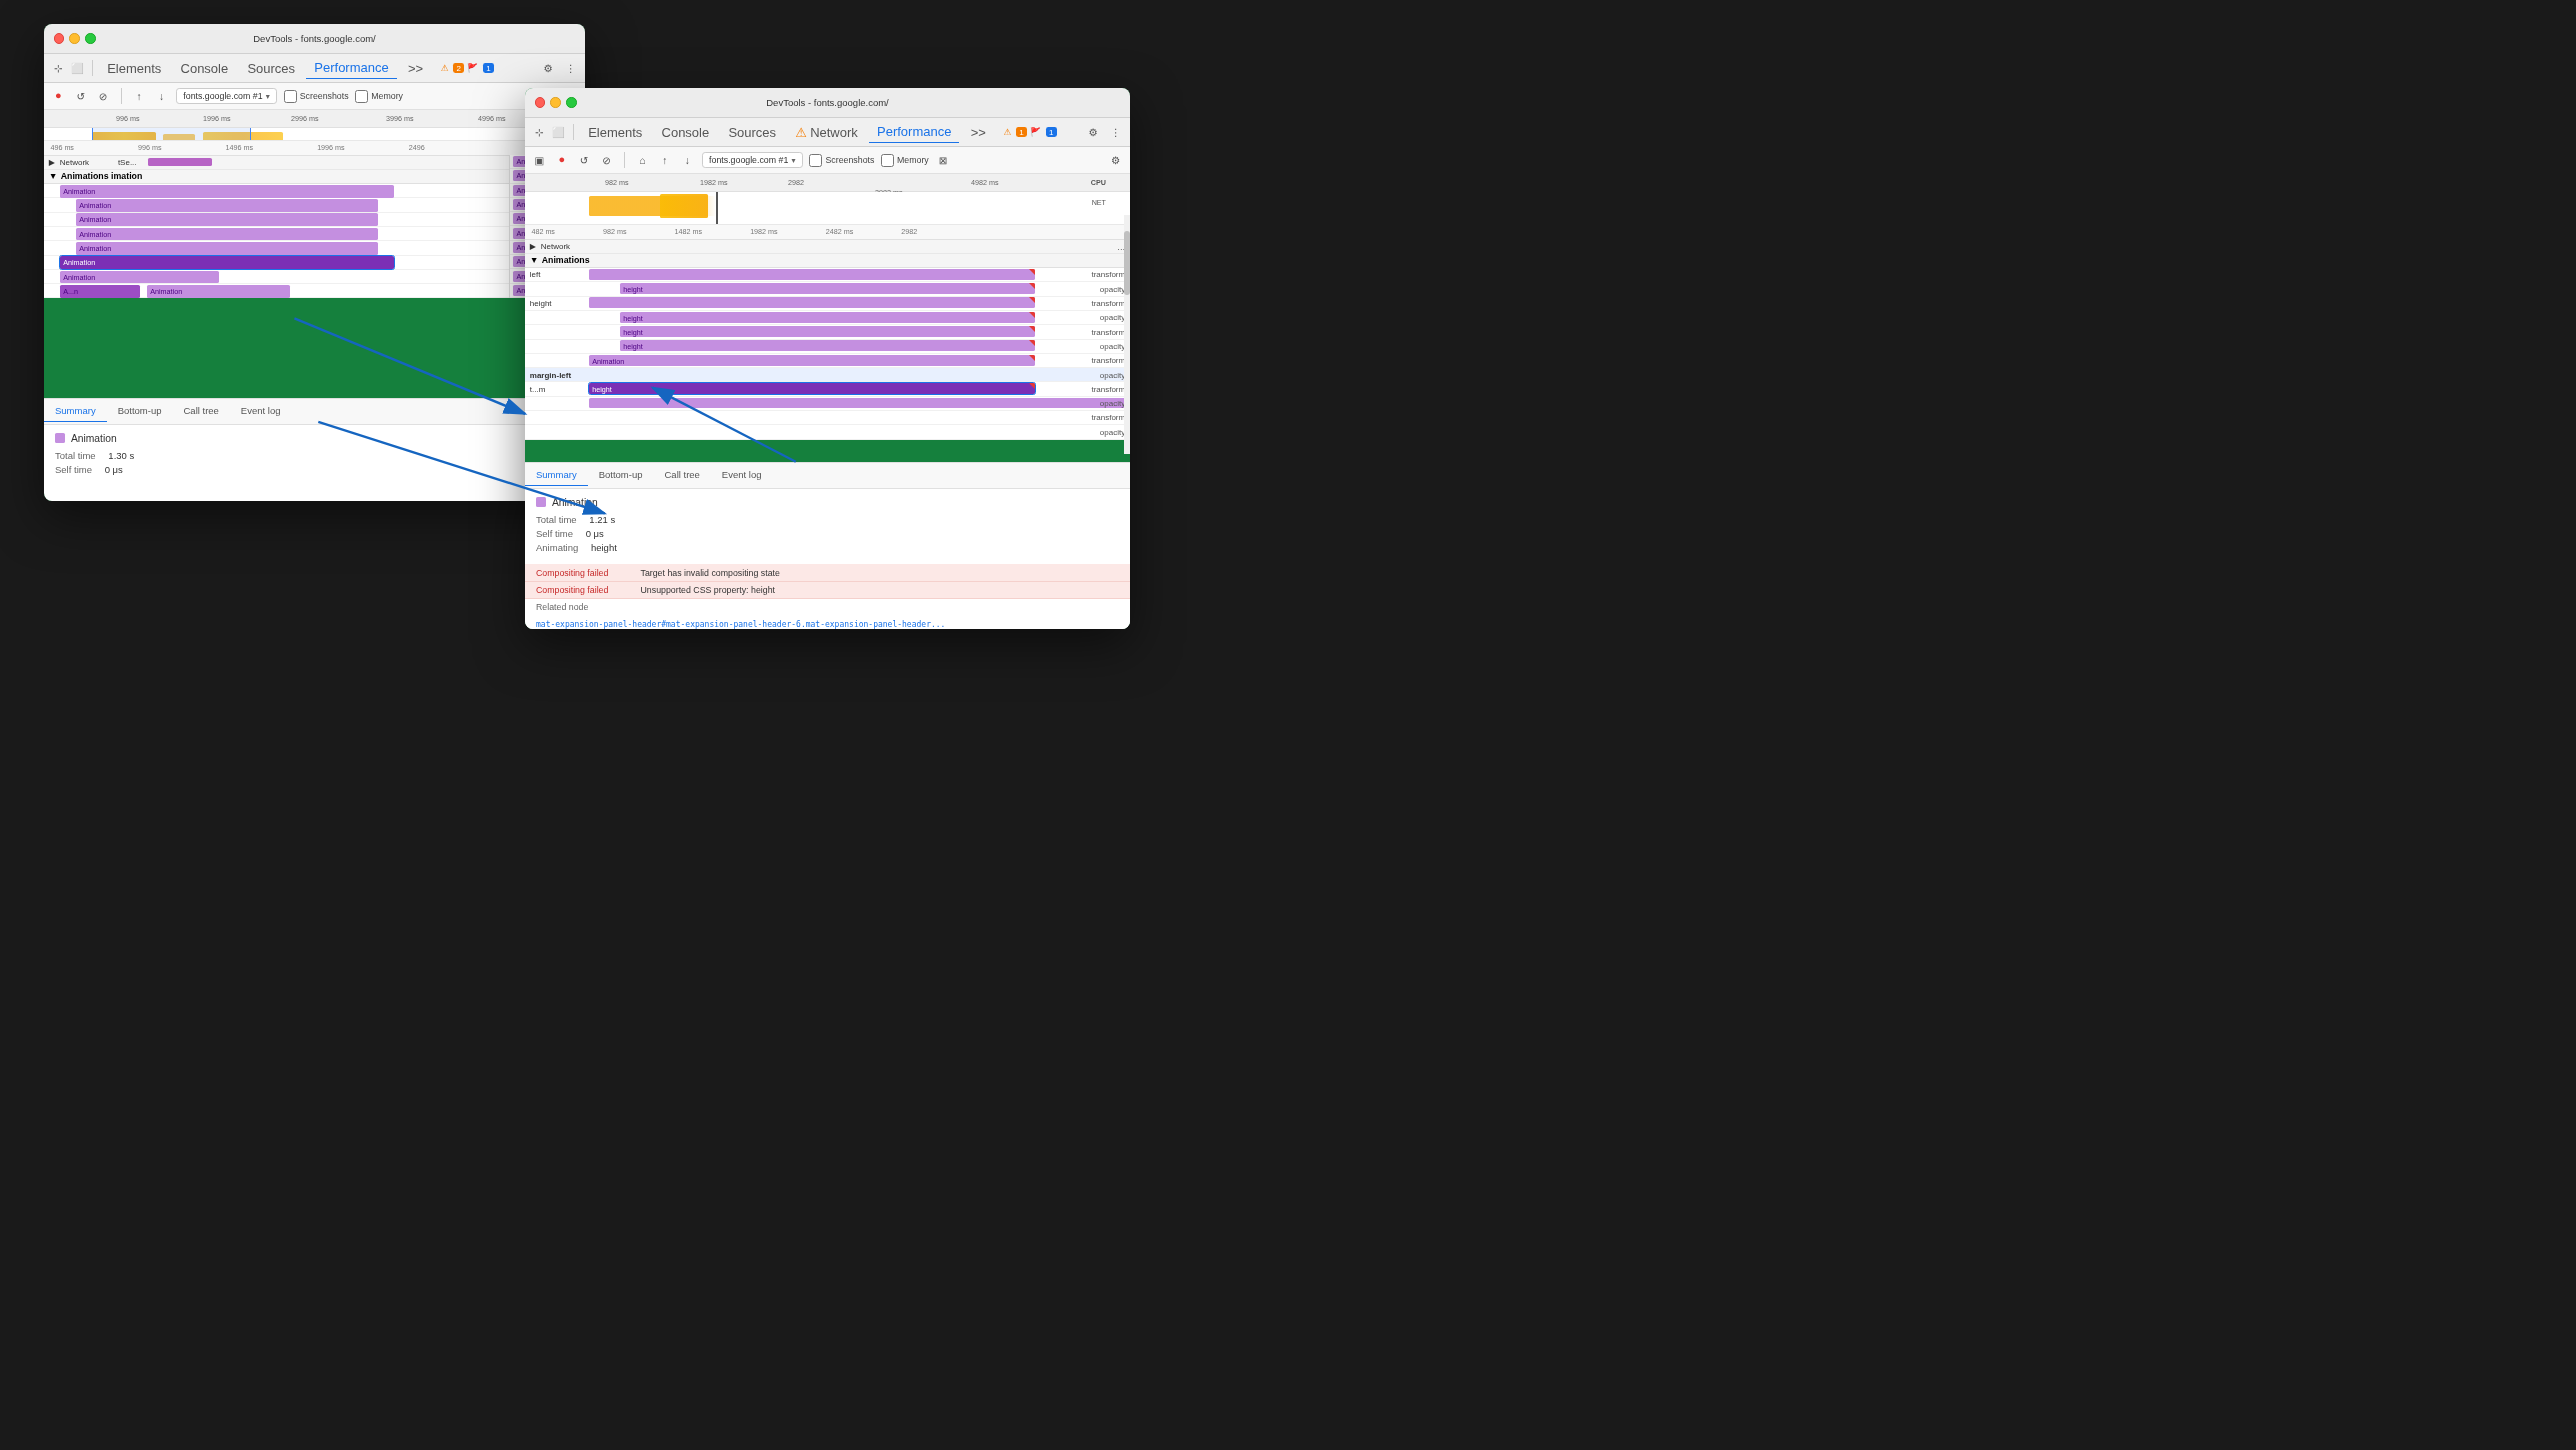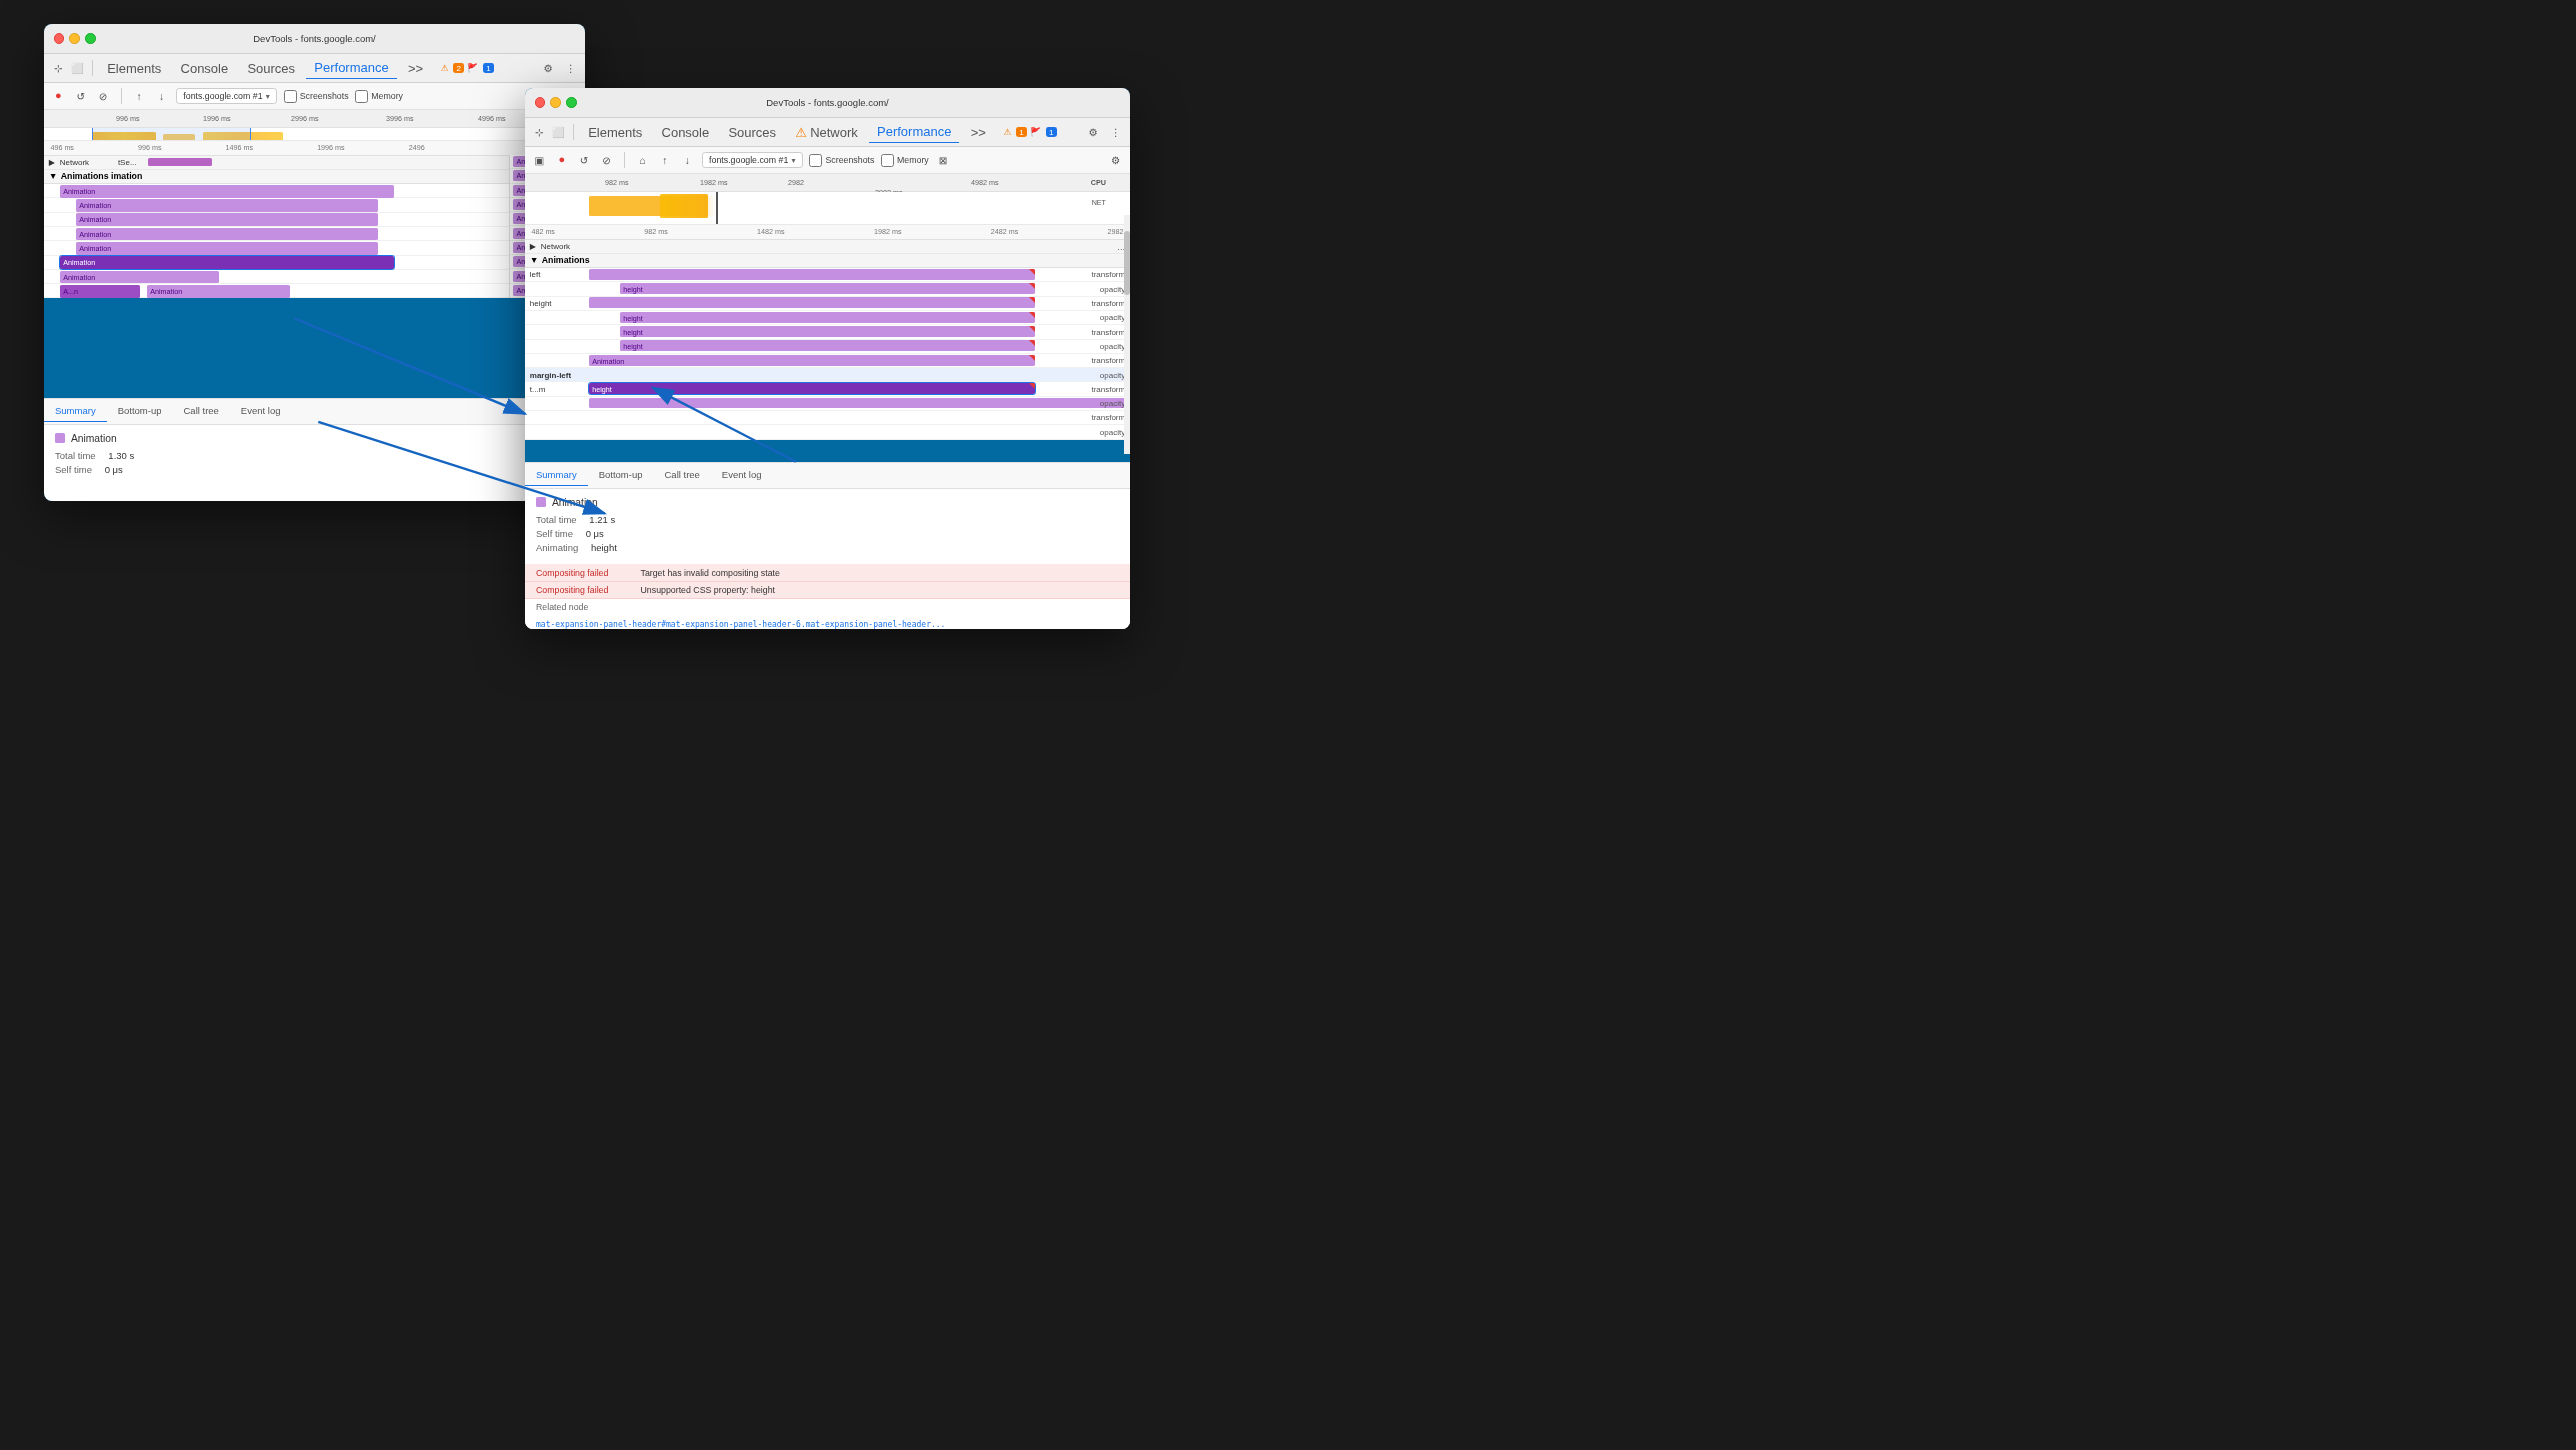--- a/index.html
+++ b/index.html
@@ -9,21 +9,21 @@
       font-size: 9.5px;
       width: 2576px;
       height: 1451px;
       position: relative;
       overflow: hidden;
     }
 
     
     .devtools-window {
       position: absolute;
-      background: #0369a1;
+      background: #15803d;
       border-radius: 8px;
       box-shadow: 0 16px 48px rgba(0,0,0,0.5);
       overflow: hidden;
     }
 
     .window-back {
       left: 44px;
       top: 24px;
       width: 541px;
       height: 477px;
@@ -545,21 +545,21 @@
     <span style="position:absolute; left:446px; font-size:7.2px; color:#666;">4982 ms</span>
     <span style="position:absolute; right:24px; font-size:7.2px; color:#555; font-weight:600;">CPU</span>
   </div>
 
   <div style="height: 48px; background: white; position: relative; overflow: hidden; border-bottom: 0.8px solid #e0e0e0;">
     <div style="position:absolute; left:64px; top:4px; width:127px; height:20px; background: linear-gradient(to right, #f9ab00 60%, transparent); border-radius:1.6px; opacity:0.8;"></div>
     <div style="position:absolute; left:135px; top:2.4px; width:48px; height:24px; background: linear-gradient(90deg, #fbbc04, #f9ab00); border-radius:1.6px; opacity:0.9;"></div>
     <div style="position:absolute; left:191px; top:0; height:44px; width:1.6px; background:#555;"></div>
     <span style="position:absolute; right:24px; top:6.4px; font-size:7.2px; color:#555;">NET</span>
 
-    <div style="position:absolute; bottom:0; left:0; right:0; height:14.3px; background:#f8f8f8; border-top:0.8px solid #e8e8e8; display:flex; align-items:center; padding:0 6.4px; gap:48px; font-size:7.2px; color:#777;justify-content:space-between;">
+    <div style="position:absolute; bottom:0; left:0; right:0; height:14.3px; background:#f8f8f8; border-top:0.8px solid #e8e8e8; display:flex; align-items:center; padding:0 6.4px; gap:48px; font-size:7.2px; color:#777;">
       <span>482 ms</span>
       <span>982 ms</span>
       <span>1482 ms</span>
       <span>1982 ms</span>
       <span>2482 ms</span>
       <span>2982</span>
     </div>
   </div>
 
   <div class="network-row">

